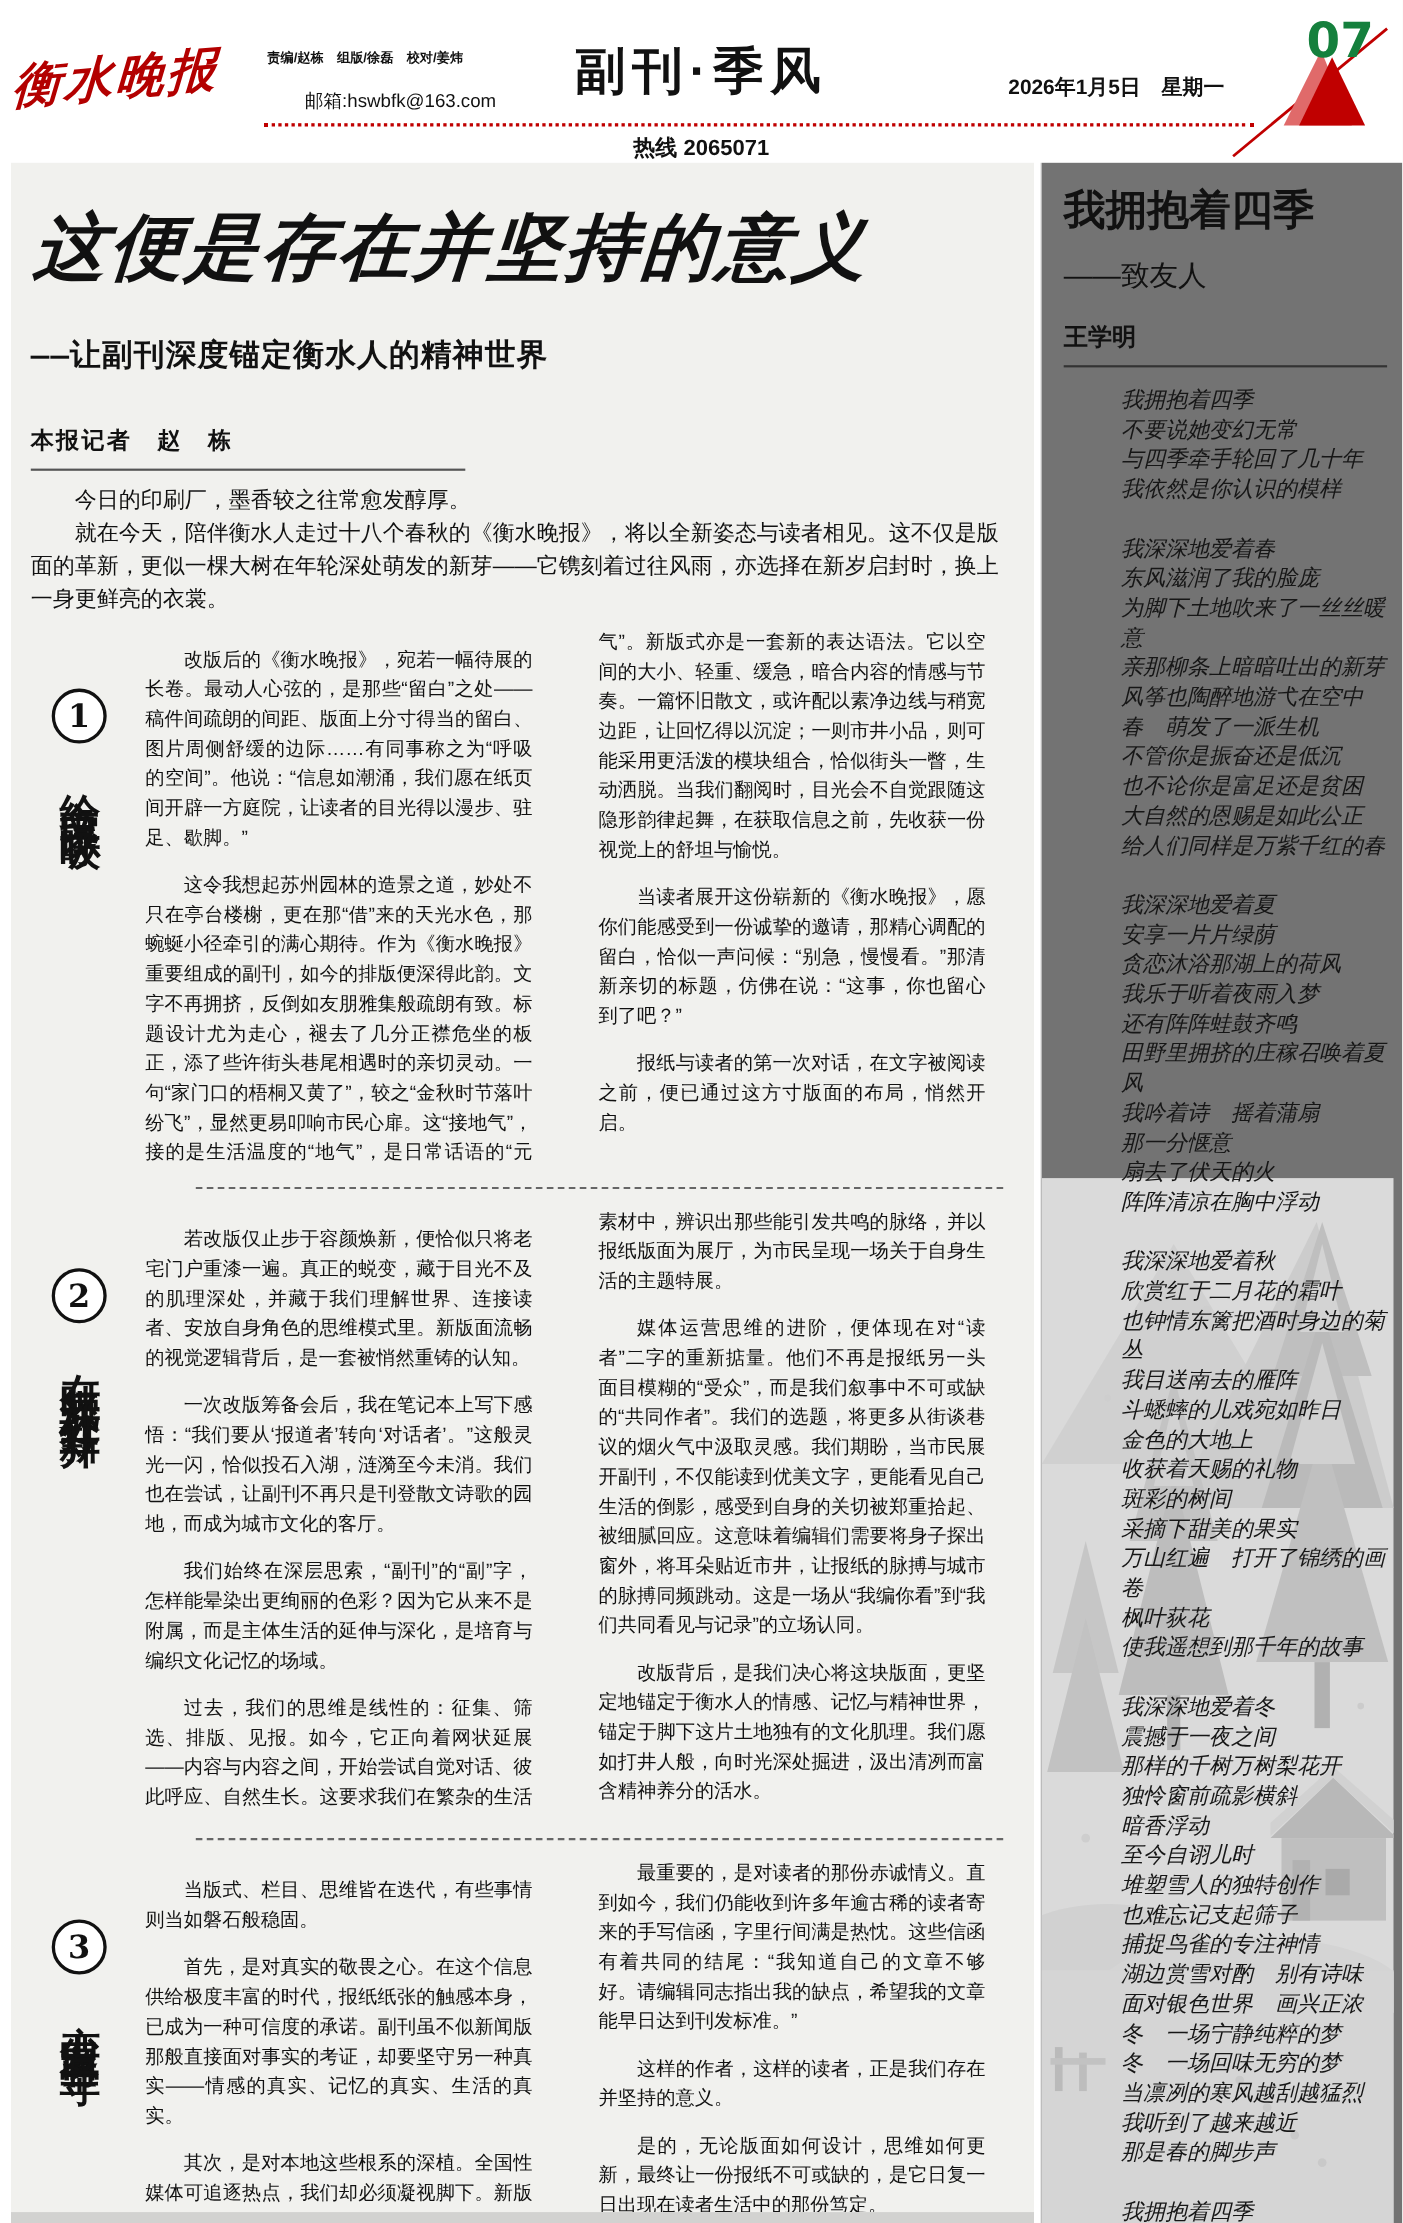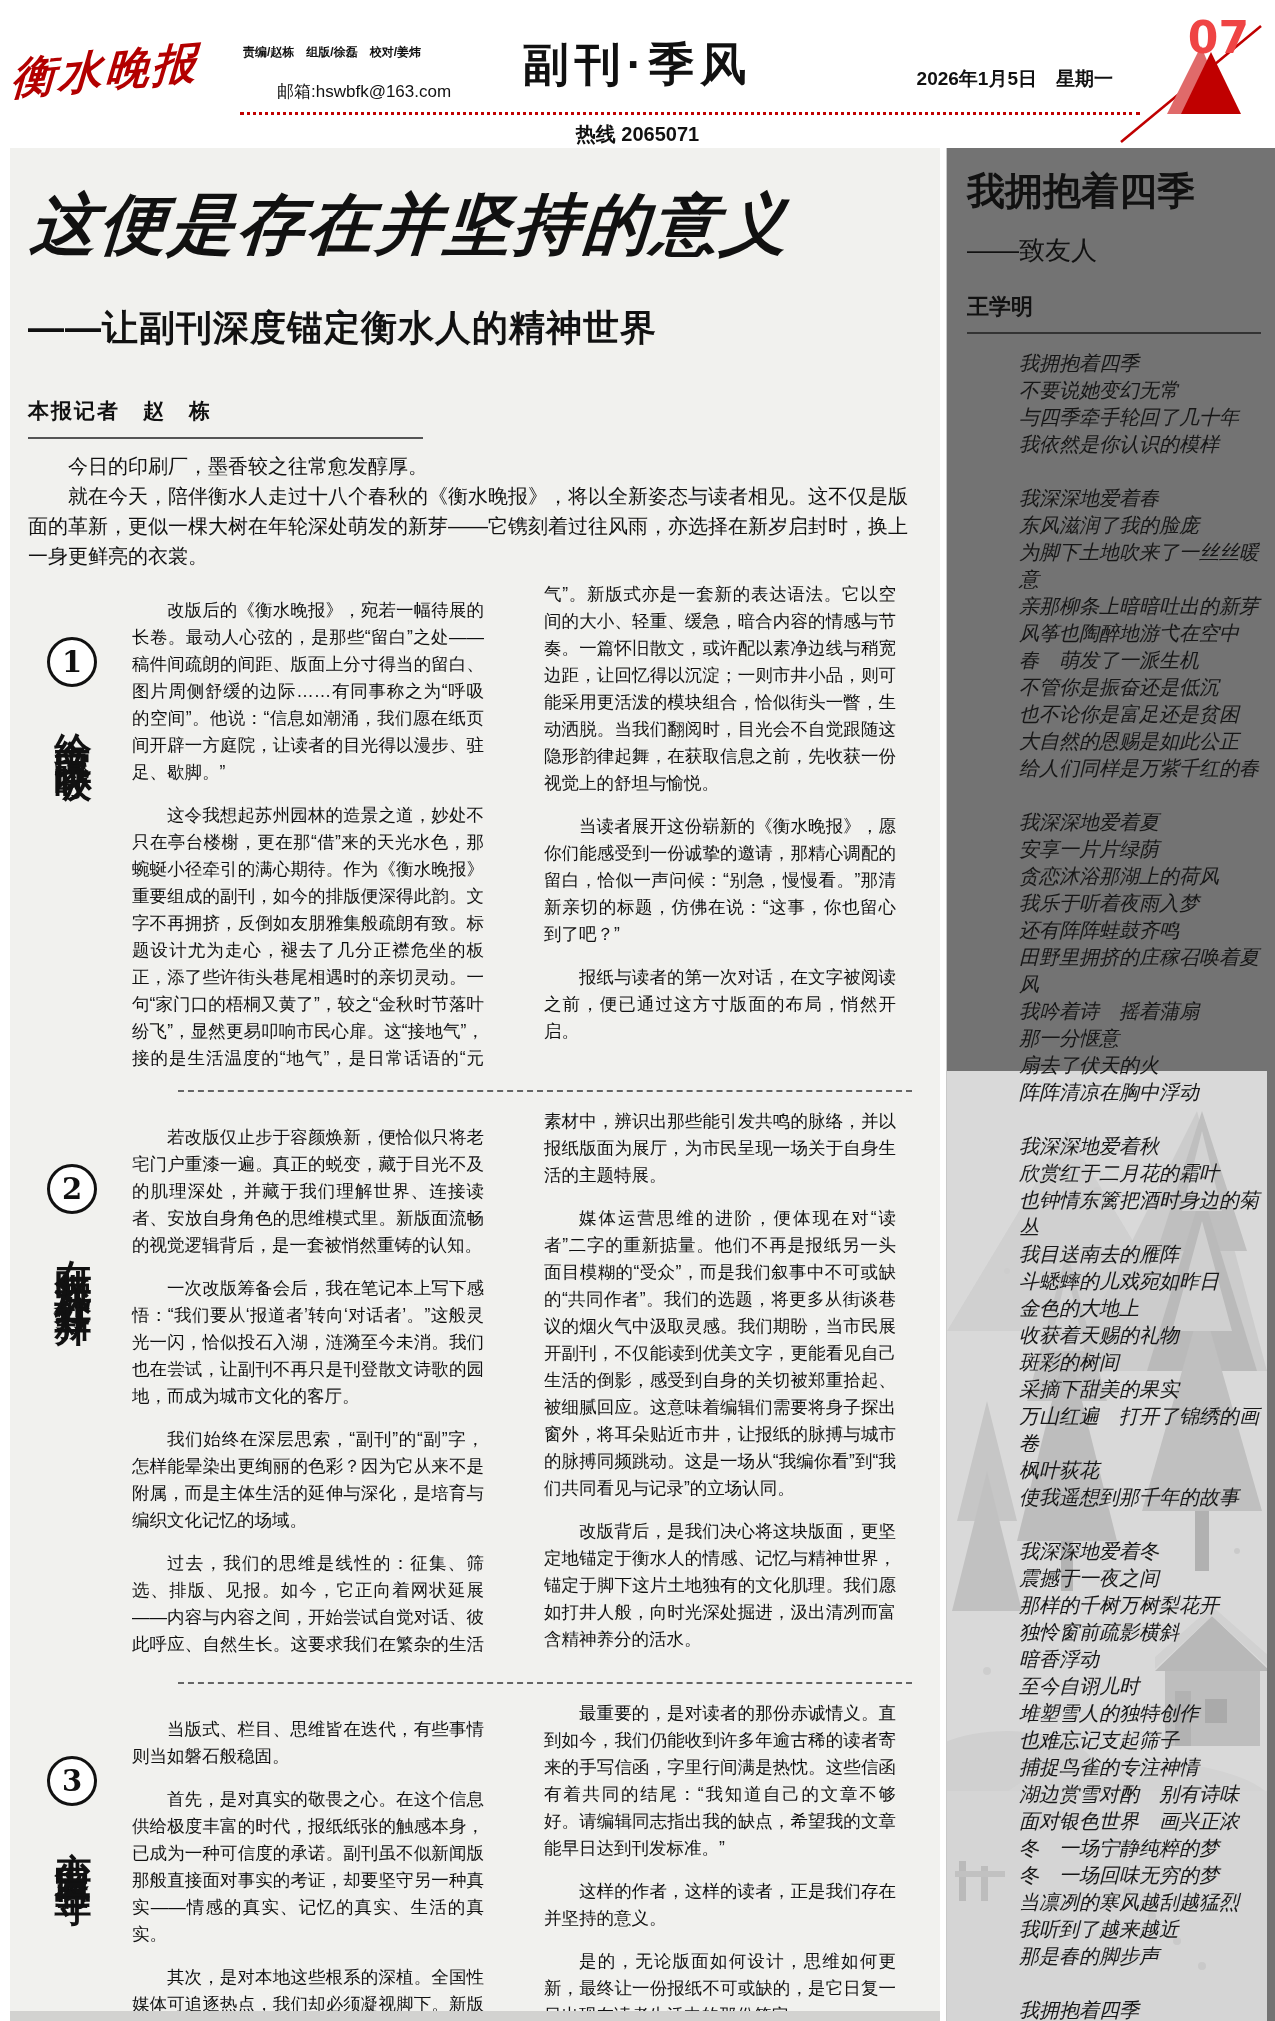--- a/index.html
+++ b/index.html
@@ -10,36 +10,36 @@
   .logo{position:absolute;left:10px;top:50px;font-family:"DejaVu Serif",serif;
         font-weight:bold;font-style:italic;font-size:44px;color:#b30000;
         letter-spacing:3px;transform:rotate(-5deg) skewX(-8deg);transform-origin:left bottom;}
   .editors{position:absolute;left:243px;top:44px;font-size:12px;font-weight:bold;}
   .email{position:absolute;left:243px;top:80px;font-size:17px;font-weight:normal;padding-left:34px;}
   .section-title{position:absolute;left:50%;top:34px;transform:translateX(-50%);
         font-size:46px;font-weight:bold;letter-spacing:6px;white-space:nowrap;}
   .date{position:absolute;right:162px;top:66px;font-size:19px;font-weight:bold;white-space:nowrap;}
   .corner-svg{position:absolute;right:6px;top:6px;}
   .page-number{position:absolute;right:26px;top:12px;font-size:44px;font-weight:bold;
-        color:#ef4444;font-family:"DejaVu Sans",sans-serif;}
+        color:#15803d;font-family:"DejaVu Sans",sans-serif;}
   .dotted{position:absolute;left:240px;top:112px;width:900px;border-top:3px dotted #c00000;}
   .hotline{position:absolute;left:50%;top:121px;transform:translateX(-50%);
         font-size:20px;font-weight:bold;}
   
   .content{position:absolute;top:148px;left:0;right:0;bottom:0;display:flex;}
   .main-panel{margin-left:10px;width:930px;background:#f1f1ee;box-sizing:border-box;
         padding:22px 28px 0 18px;overflow:hidden;border-bottom:10px solid #d2d2d0;}
   .v-divider{width:1px;background:#c9c9c9;margin-left:6px;}
   .sidebar{flex:1;position:relative;background:#737373;box-sizing:border-box;
         padding:12px 10px 0 20px;overflow:hidden;}
   
   .headline{margin:10px 0 0 0;font-family:"DejaVu Serif",serif;font-weight:bold;
         font-style:italic;font-size:66px;letter-spacing:3px;white-space:nowrap;
         transform:skewX(-4deg);transform-origin:left bottom;}
-  .subtitle{margin:34px 0 0 0;font-size:36px;font-weight:bold;letter-spacing:1px;}
+  .subtitle{margin:34px 0 0 0;font-size:28px;font-weight:bold;letter-spacing:1px;font-family:Liberation Mono, monospace;}
   .byline{margin-top:44px;font-size:21px;font-weight:bold;letter-spacing:2px;}
   .byline-rule{width:395px;border:none;border-top:2px solid #555;margin:12px 0 0 0;}
   .intro{margin-top:12px;font-size:20px;line-height:30px;text-align:justify;padding-right:4px;}
   .intro p{margin:0;text-indent:2em;}
   .section{display:flex;margin-top:10px;}
   .rail{width:88px;flex:none;display:flex;flex-direction:column;align-items:center;padding-top:56px;}
   .circle-num{width:44px;height:44px;border:3px solid #111;border-radius:50%;background:#fff;
         display:flex;align-items:center;justify-content:center;font-size:29px;font-weight:bold;
         font-family:"DejaVu Serif",serif;}
   .vtitle{margin-top:16px;writing-mode:vertical-rl;text-orientation:upright;

